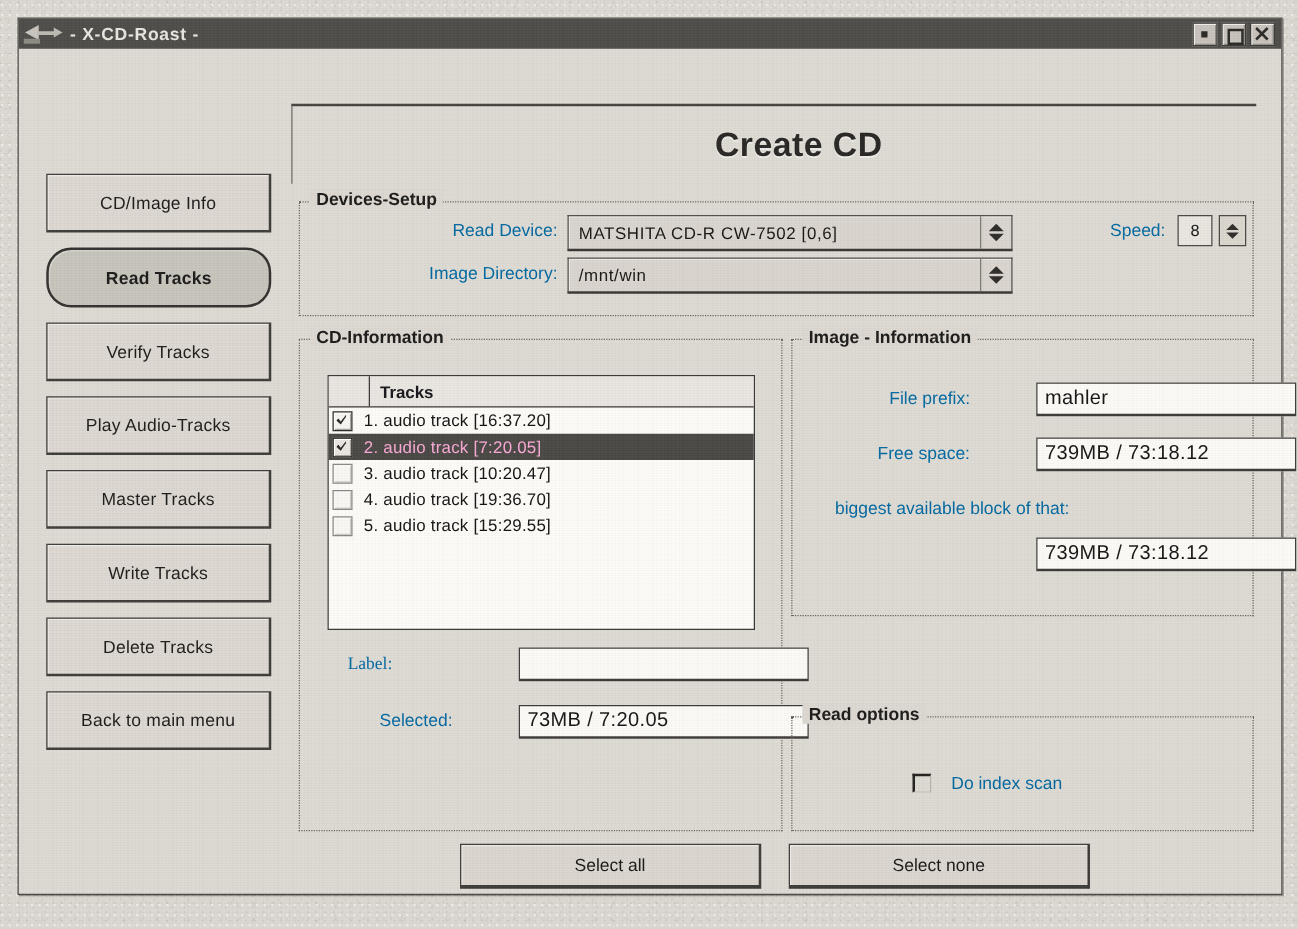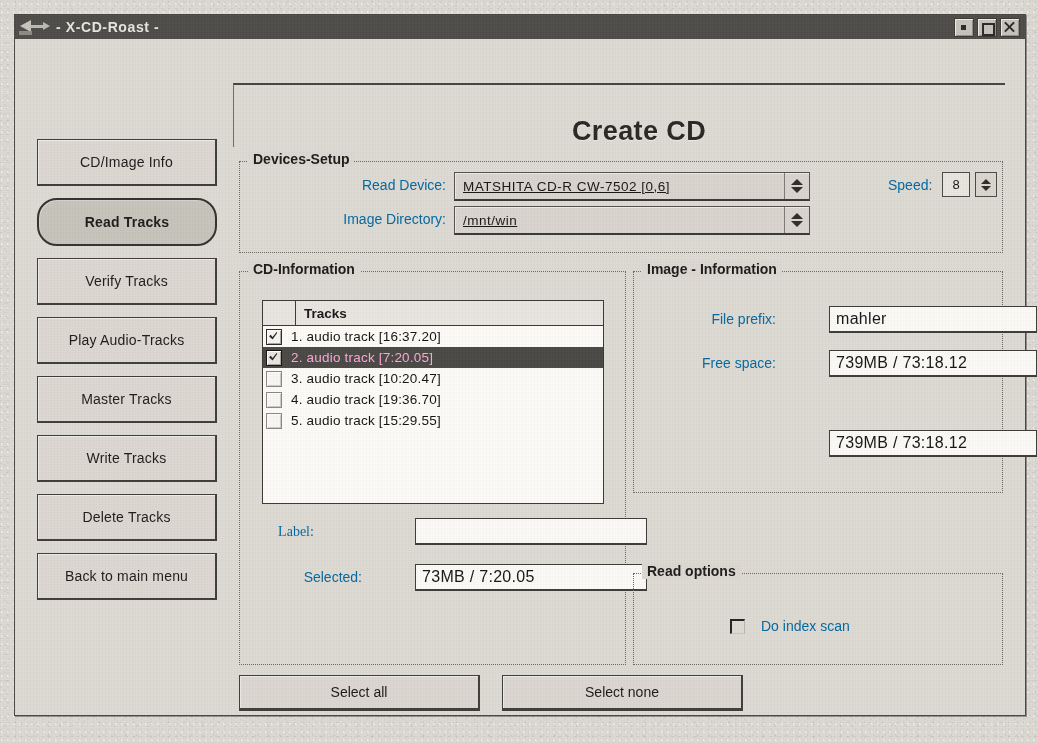--- a/index.html
+++ b/index.html
@@ -166,21 +166,21 @@
     width: 772px;
     height: 616px;
   }
 
   .banner {
     position: relative;
     height: 62px;
     border-top: 2px solid #47443f;
     border-left: 1px solid #6e6b65;
     display: flex;
-    align-items: flex-end;
+    align-items: center;
     justify-content: center;
     padding-left: 39px;
   }
   .banner h1 {
     margin: 0;
     font-size: 27px;
     font-weight: bold;
     color: #2a2825;
     letter-spacing: .4px;
     text-shadow: 0 1px 0 rgba(255,255,255,.45);
@@ -226,21 +226,20 @@
     align-items: center;
   }
   .combo .val {
     flex: 1 1 auto;
     padding-left: 8px;
     font-size: 13.5px;
     color: #181715;
     letter-spacing: .5px;
     white-space: nowrap;
     overflow: hidden;
-    text-decoration: underline;
   }
   .combo .arrows {
     flex: 0 0 auto;
     width: 24px;
     border-left: 1px solid #7d7a74;
     height: 100%;
     display: flex;
     flex-direction: column;
     align-items: center;
     justify-content: center;
@@ -376,21 +375,21 @@
     border-bottom: 1px solid rgba(120,118,112,.2);
   }
 
   
   .bottombar {
     position: absolute;
     left: 6px;
     top: 592px;
     width: 762px;
     display: flex;
-    justify-content: flex-start;
+    justify-content: center;
     gap: 22px;
   }
   .bbtn {
     width: 238px;
     height: 32px;
     border: 1px solid #3f3d39;
     border-right-width: 2px;
     border-bottom-width: 3px;
     background: rgba(216,212,205,.5);
     box-shadow: inset 1px 1px 0 rgba(255,255,255,.5);
@@ -554,20 +553,23 @@
         <div style="position:absolute;left:10px;top:38px;width:132px;text-align:right;">
           <span class="lbl">File prefix:</span>
         </div>
         <div class="txtfield" style="position:absolute;left:152px;top:34px;width:200px;">mahler</div>
 
         <div style="position:absolute;left:10px;top:82px;width:132px;text-align:right;">
           <span class="lbl">Free space:</span>
         </div>
         <div class="txtfield" style="position:absolute;left:152px;top:78px;width:200px;">739MB / 73:18.12</div>
 
+        <div style="position:absolute;left:34px;top:126px;">
+          <span class="lbl">biggest available block of that:</span>
+        </div>
         <div class="txtfield" style="position:absolute;left:152px;top:158px;width:200px;">739MB / 73:18.12</div>
       </div>
 
       <div class="group" id="read-options">
         <div class="legend">Read options</div>
         <div class="optrow">
           <span class="cbx-flat"></span>
           <span class="lbl">Do index scan</span>
         </div>
       </div>

